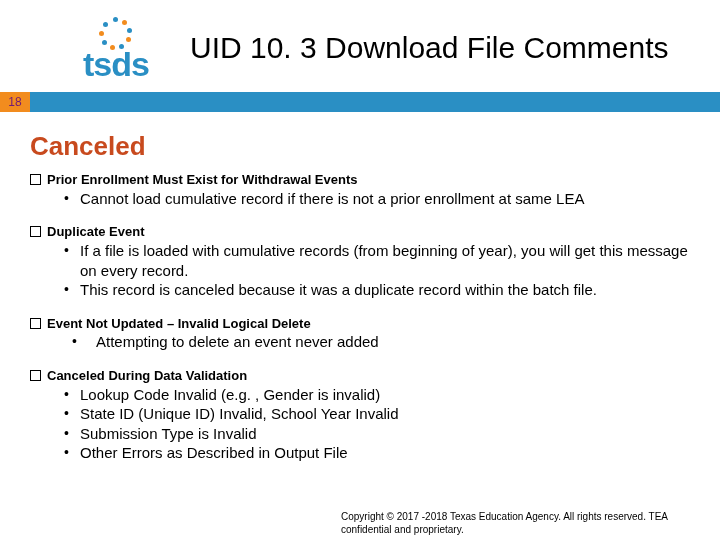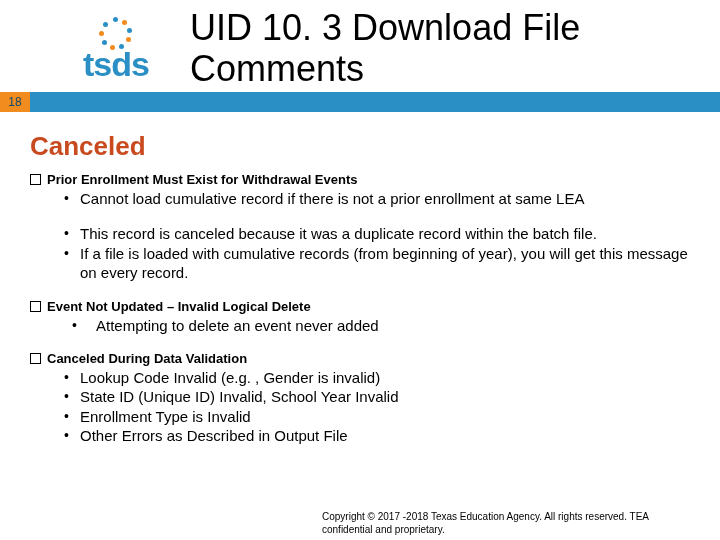--- a/index.html
+++ b/index.html
@@ -3,34 +3,34 @@
 <meta charset="utf-8">
 <style>
   * { margin: 0; padding: 0; box-sizing: border-box; }
   html, body { width: 720px; height: 540px; font-family: Arial, Helvetica, sans-serif; background: #fff; color: #000; }
   .slide { position: relative; width: 720px; height: 540px; }
   .header { display: flex; align-items: center; padding: 6px 0 0 18px; height: 90px; margin-left: 48px; }
   .logo { width: 100px; height: 64px; position: relative; display: flex; flex-direction: column; align-items: center; justify-content: center; }
   .logo-dots { position: relative; width: 34px; height: 34px; }
   .dot { position: absolute; width: 5px; height: 5px; border-radius: 50%; }
   .logo-text { font-size: 34px; font-weight: bold; color: #2a8fc4; letter-spacing: -1px; line-height: 0.9; margin-top: -2px; }
-  .title { font-size: 36px; color: #000; line-height: 1.15; margin-left: 24px; max-width: 520px; }
+  .title { font-size: 30px; color: #000; line-height: 1.15; margin-left: 24px; max-width: 520px; }
   .band { position: relative; height: 20px; background: #2a8fc4; margin-top: 2px; }
-  .badge { position: absolute; left: 0; top: 0; width: 30px; height: 20px; background: #f28c1e; color: #0c4a6e; font-size: 12px; line-height: 20px; text-align: center; }
+  .badge { position: absolute; left: 0; top: 0; width: 30px; height: 20px; background: #f28c1e; color: #701a75; font-size: 12px; line-height: 20px; text-align: center; }
   .content { padding: 18px 30px 0 30px; font-size: 15px; line-height: 1.3; }
   .section-head { color: #c84a1e; font-size: 26px; font-weight: bold; margin-bottom: 8px; }
   .item { margin-bottom: 16px; }
   .item-title { font-weight: bold; font-size: 13px; }
   .sq { display: inline-block; width: 11px; height: 11px; border: 1.5px solid #000; margin-right: 6px; vertical-align: -1px; }
   .sub { list-style: none; padding-left: 34px; font-size: 15px; }
   .sub li { position: relative; padding-left: 16px; }
   .sub li::before { content: "•"; position: absolute; left: 0; top: 0; font-size: 14px; }
   .sub.wide li { padding-left: 32px; }
   .sub.wide li::before { left: 8px; }
-  .footer { position: absolute; bottom: 4px; right: 28px; width: 370px; font-size: 10px; color: #000; text-align: left; line-height: 1.25; }
+  .footer { position: absolute; bottom: 4px; right: 9px; width: 370px; font-size: 10px; color: #000; text-align: left; line-height: 1.25; }
 </style>
 </head>
 <body>
 
 <div class="slide">
 
   <div class="header">
     <div class="logo">
       <div class="logo-dots">
         <span class="dot" style="left:14px;top:0;background:#2a8fc4"></span>
@@ -55,37 +55,38 @@
   <div class="content">
     <div class="section-head">Canceled</div>
     <div id="items-container">
         <div class="item">
           <div class="item-title"><span class="sq"></span><span>Prior Enrollment Must Exist for Withdrawal Events</span></div>
           <ul class="sub">
             <li>Cannot load cumulative record if there is not a prior enrollment at same LEA</li>
           </ul>
         </div>
         <div class="item">
+          <div class="item-title"><span class="sq"></span><span>Duplicate Event</span></div>
           <ul class="sub">
+            <li>If a file is loaded with cumulative records (from beginning of year), you will get this message on every record.</li>
             <li>This record is canceled because it was a duplicate record within the batch file.</li>
-            <li>If a file is loaded with cumulative records (from beginning of year), you will get this message on every record.</li>
           </ul>
         </div>
         <div class="item">
           <div class="item-title"><span class="sq"></span><span>Event Not Updated – Invalid Logical Delete</span></div>
           <ul class="sub wide">
             <li>Attempting to delete an event never added</li>
           </ul>
         </div>
         <div class="item">
           <div class="item-title"><span class="sq"></span><span>Canceled During Data Validation</span></div>
           <ul class="sub">
             <li>Lookup Code Invalid (e.g. , Gender is invalid)</li>
             <li>State ID (Unique ID) Invalid, School Year Invalid</li>
-            <li>Enrollment Type is Invalid</li>
+            <li>Submission Type is Invalid</li>
             <li>Other Errors as Described in Output File</li>
           </ul>
         </div>
       </div>
   </div>
 
   <div class="footer">Copyright © 2017 -2018 Texas Education Agency. All rights reserved. TEA confidential and proprietary.</div>
 
 </div>
 

